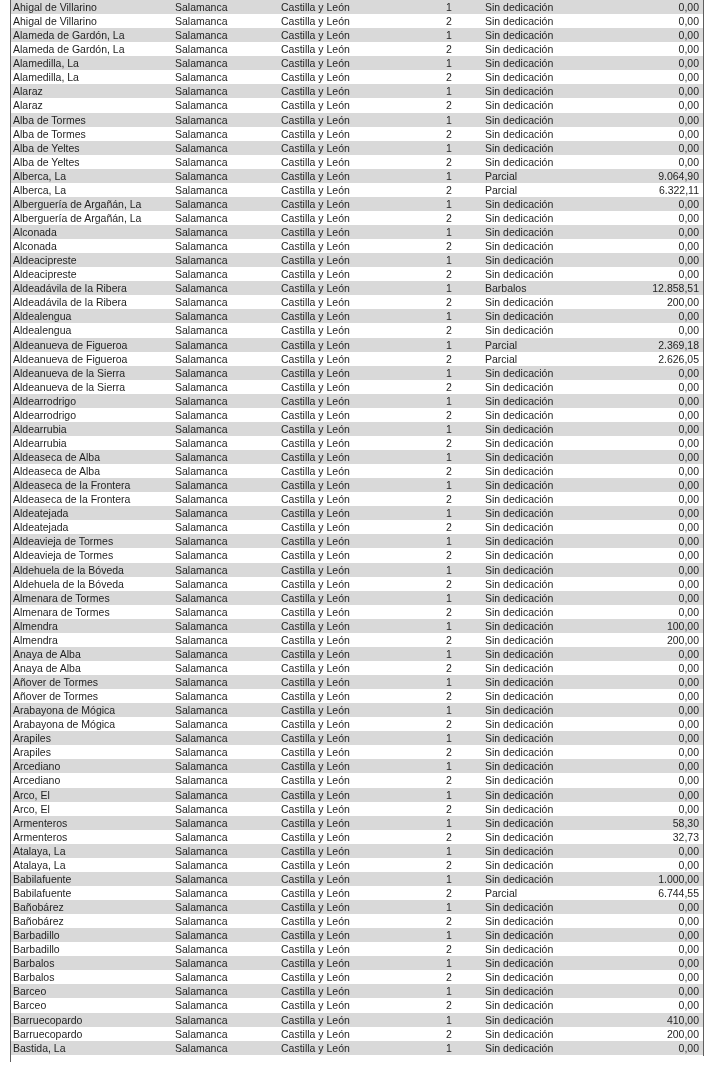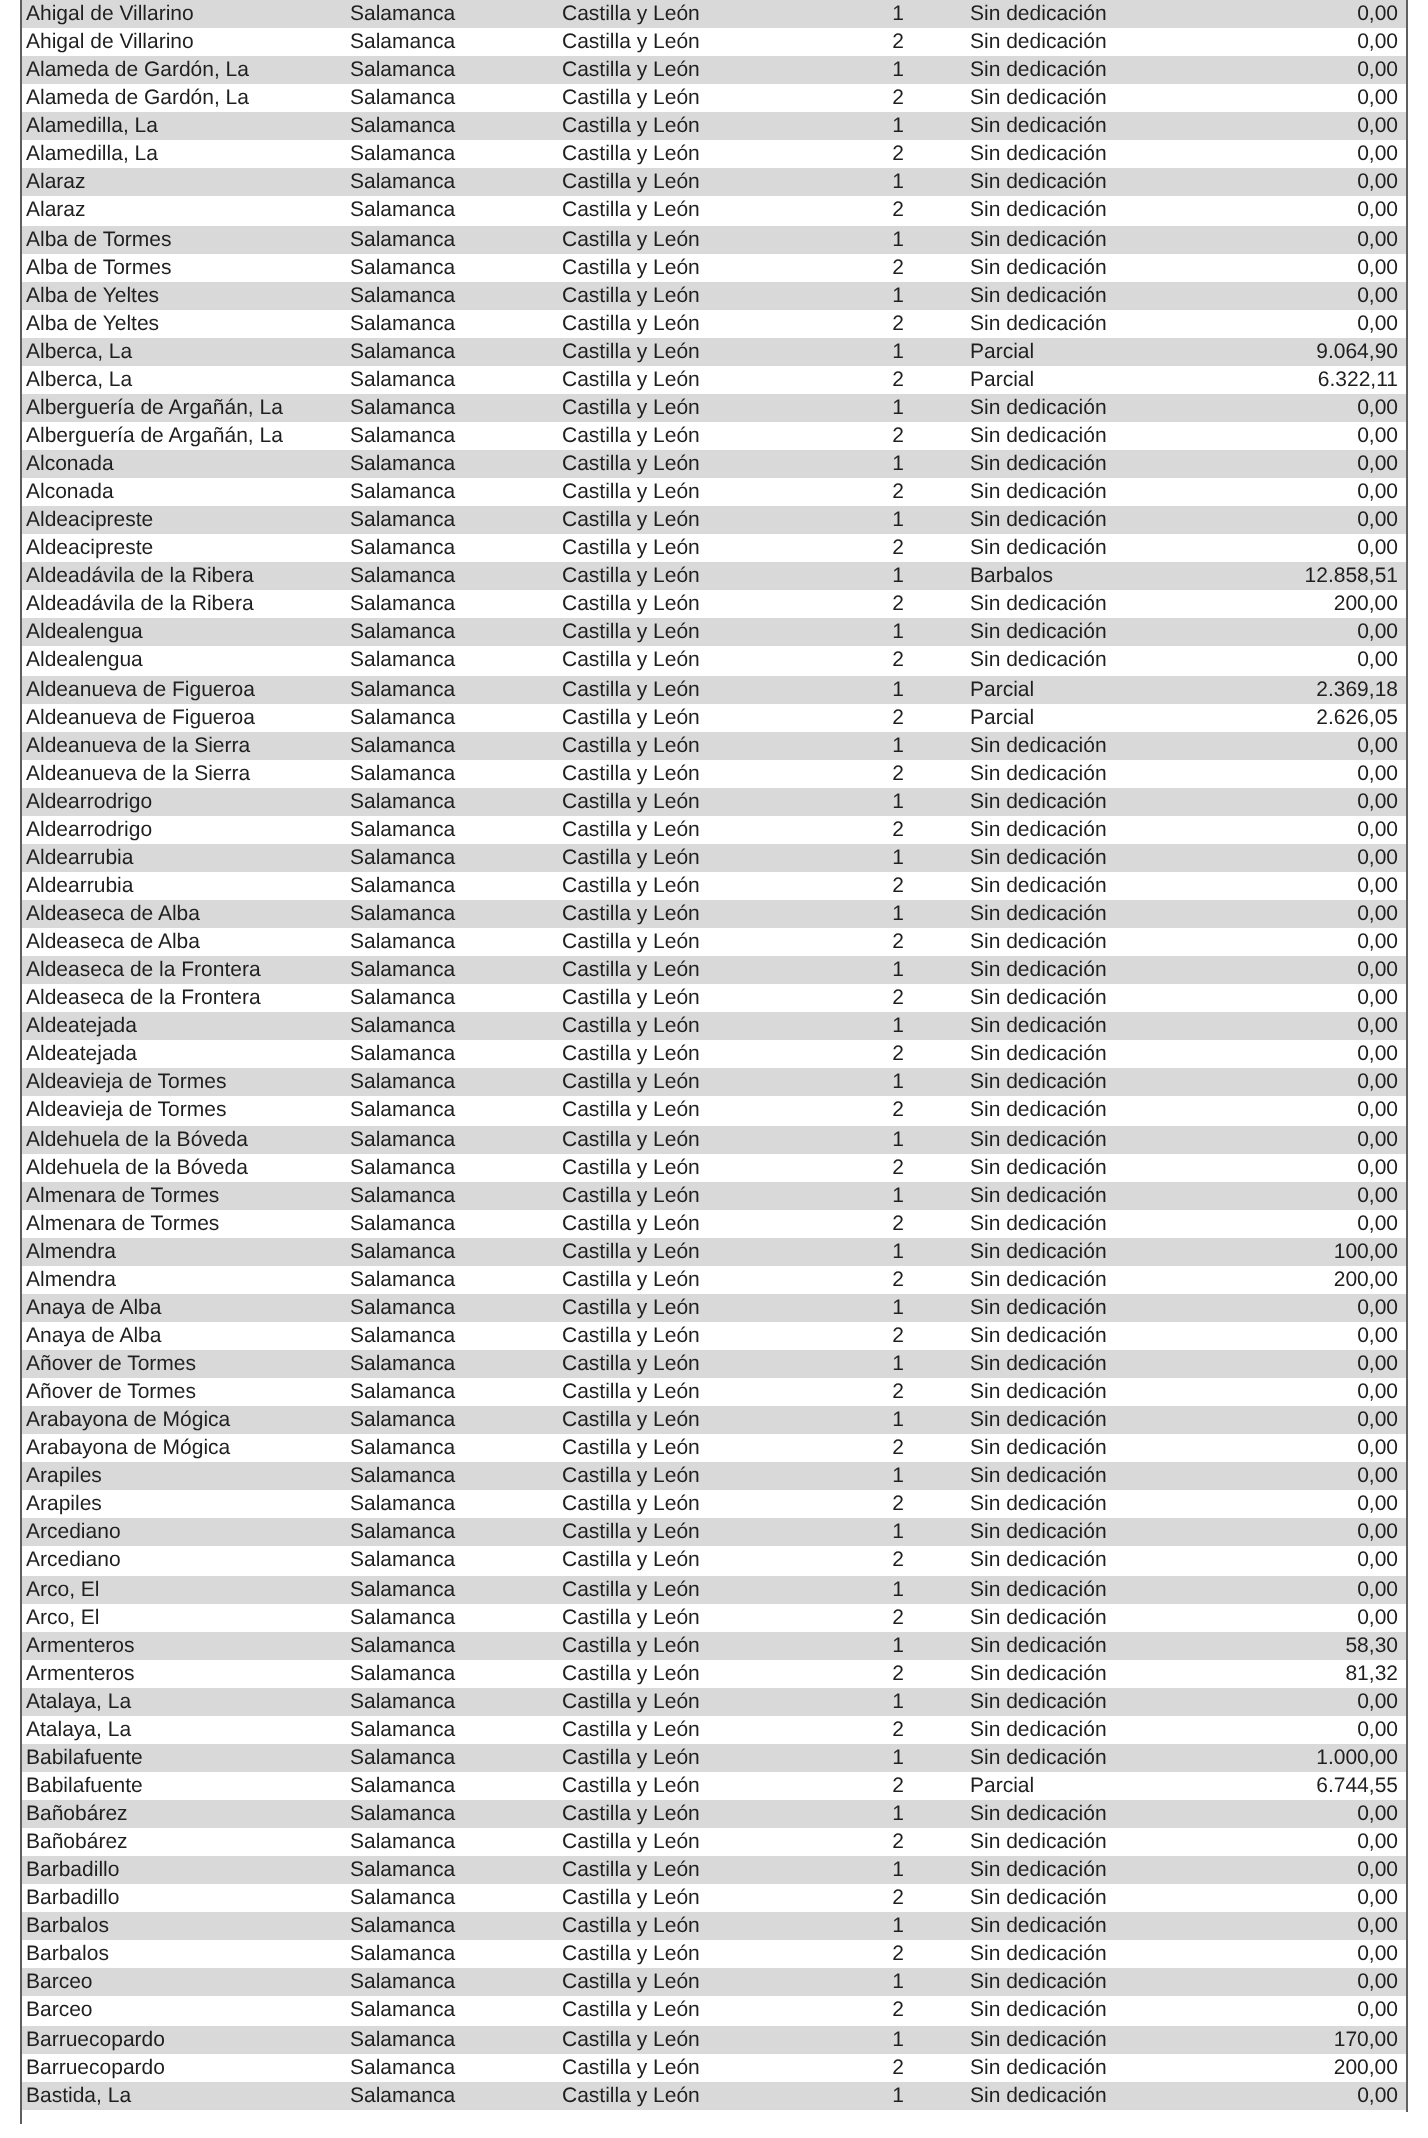--- a/index.html
+++ b/index.html
@@ -527,21 +527,21 @@
         <div class="cell c3">1</div>
         <div class="cell c4">Sin dedicación</div>
         <div class="cell c5">58,30</div>
       </div>
       <div class="row">
         <div class="cell c0">Armenteros</div>
         <div class="cell c1">Salamanca</div>
         <div class="cell c2">Castilla y León</div>
         <div class="cell c3">2</div>
         <div class="cell c4">Sin dedicación</div>
-        <div class="cell c5">81,32</div>
+        <div class="cell c5">32,73</div>
       </div>
       <div class="row">
         <div class="cell c0">Atalaya, La</div>
         <div class="cell c1">Salamanca</div>
         <div class="cell c2">Castilla y León</div>
         <div class="cell c3">1</div>
         <div class="cell c4">Sin dedicación</div>
         <div class="cell c5">0,00</div>
       </div>
       <div class="row">
@@ -631,21 +631,21 @@
         <div class="cell c3">2</div>
         <div class="cell c4">Sin dedicación</div>
         <div class="cell c5">0,00</div>
       </div>
       <div class="row">
         <div class="cell c0">Barruecopardo</div>
         <div class="cell c1">Salamanca</div>
         <div class="cell c2">Castilla y León</div>
         <div class="cell c3">1</div>
         <div class="cell c4">Sin dedicación</div>
-        <div class="cell c5">170,00</div>
+        <div class="cell c5">410,00</div>
       </div>
       <div class="row">
         <div class="cell c0">Barruecopardo</div>
         <div class="cell c1">Salamanca</div>
         <div class="cell c2">Castilla y León</div>
         <div class="cell c3">2</div>
         <div class="cell c4">Sin dedicación</div>
         <div class="cell c5">200,00</div>
       </div>
       <div class="row">

